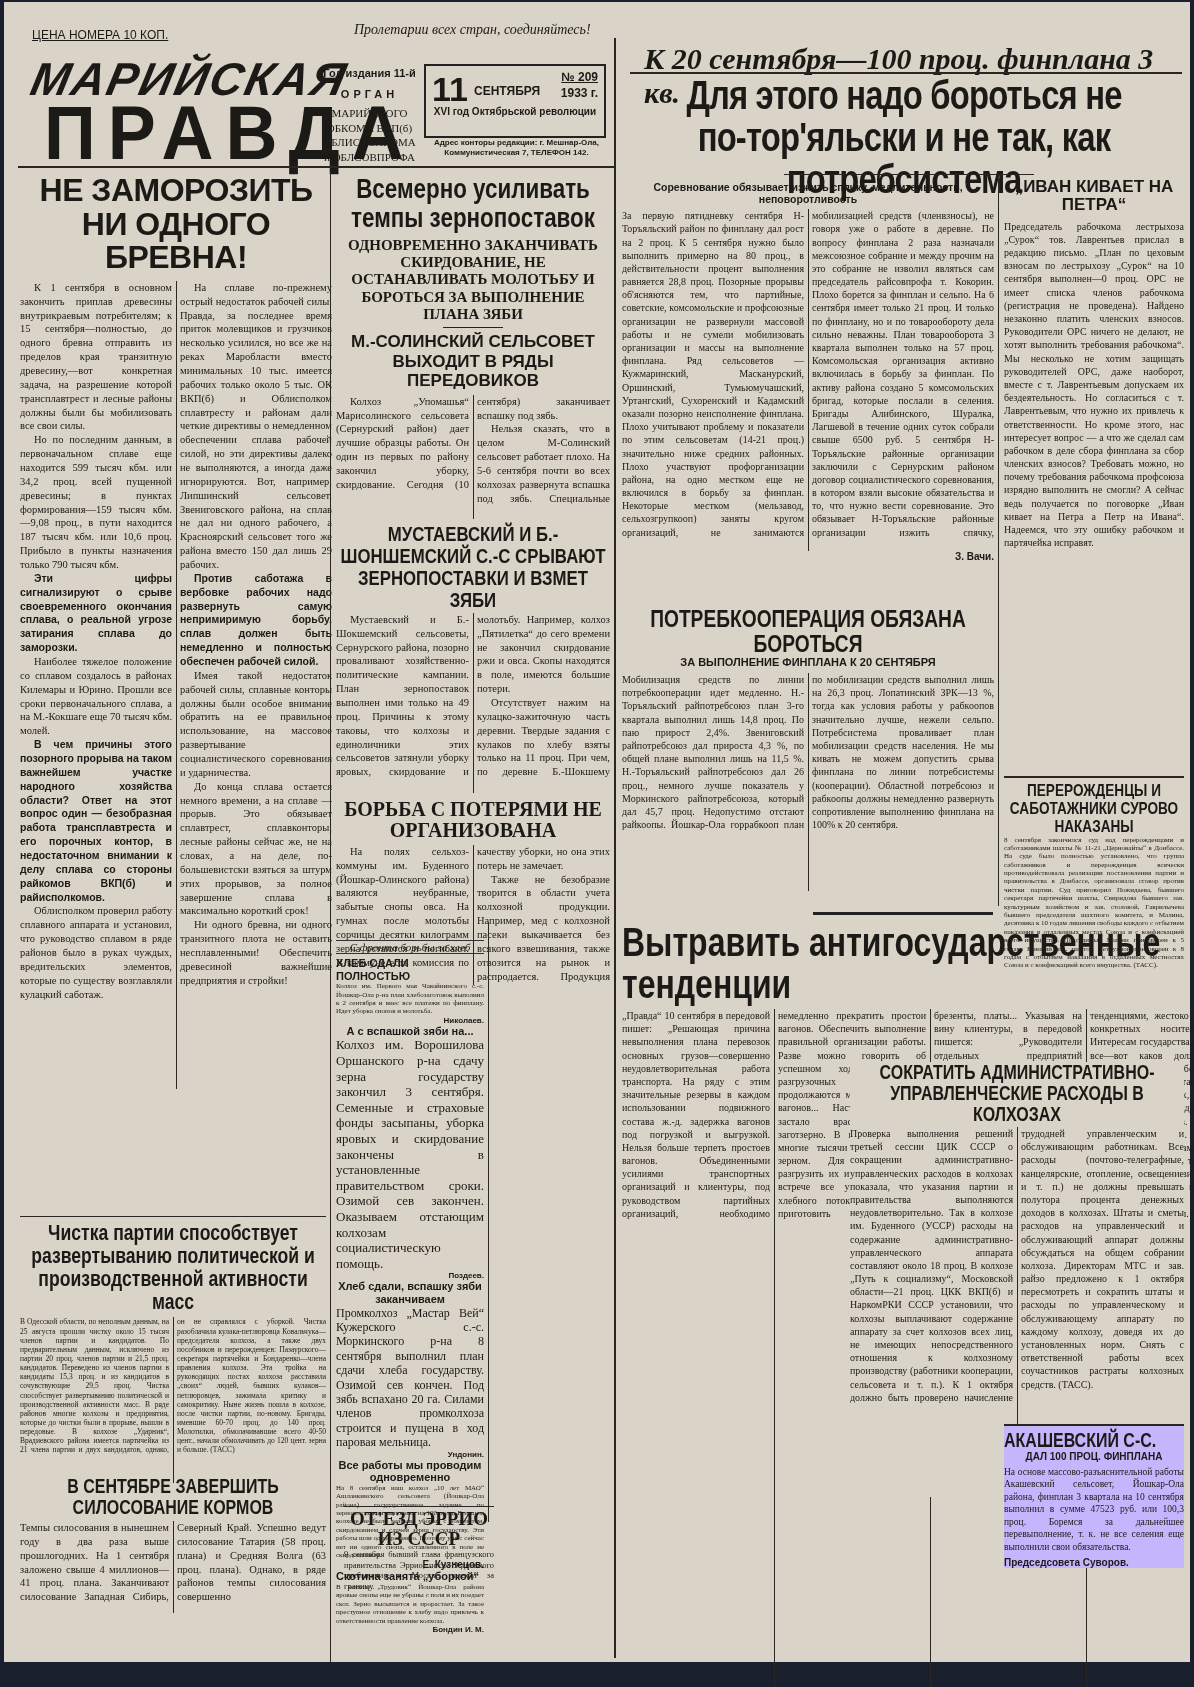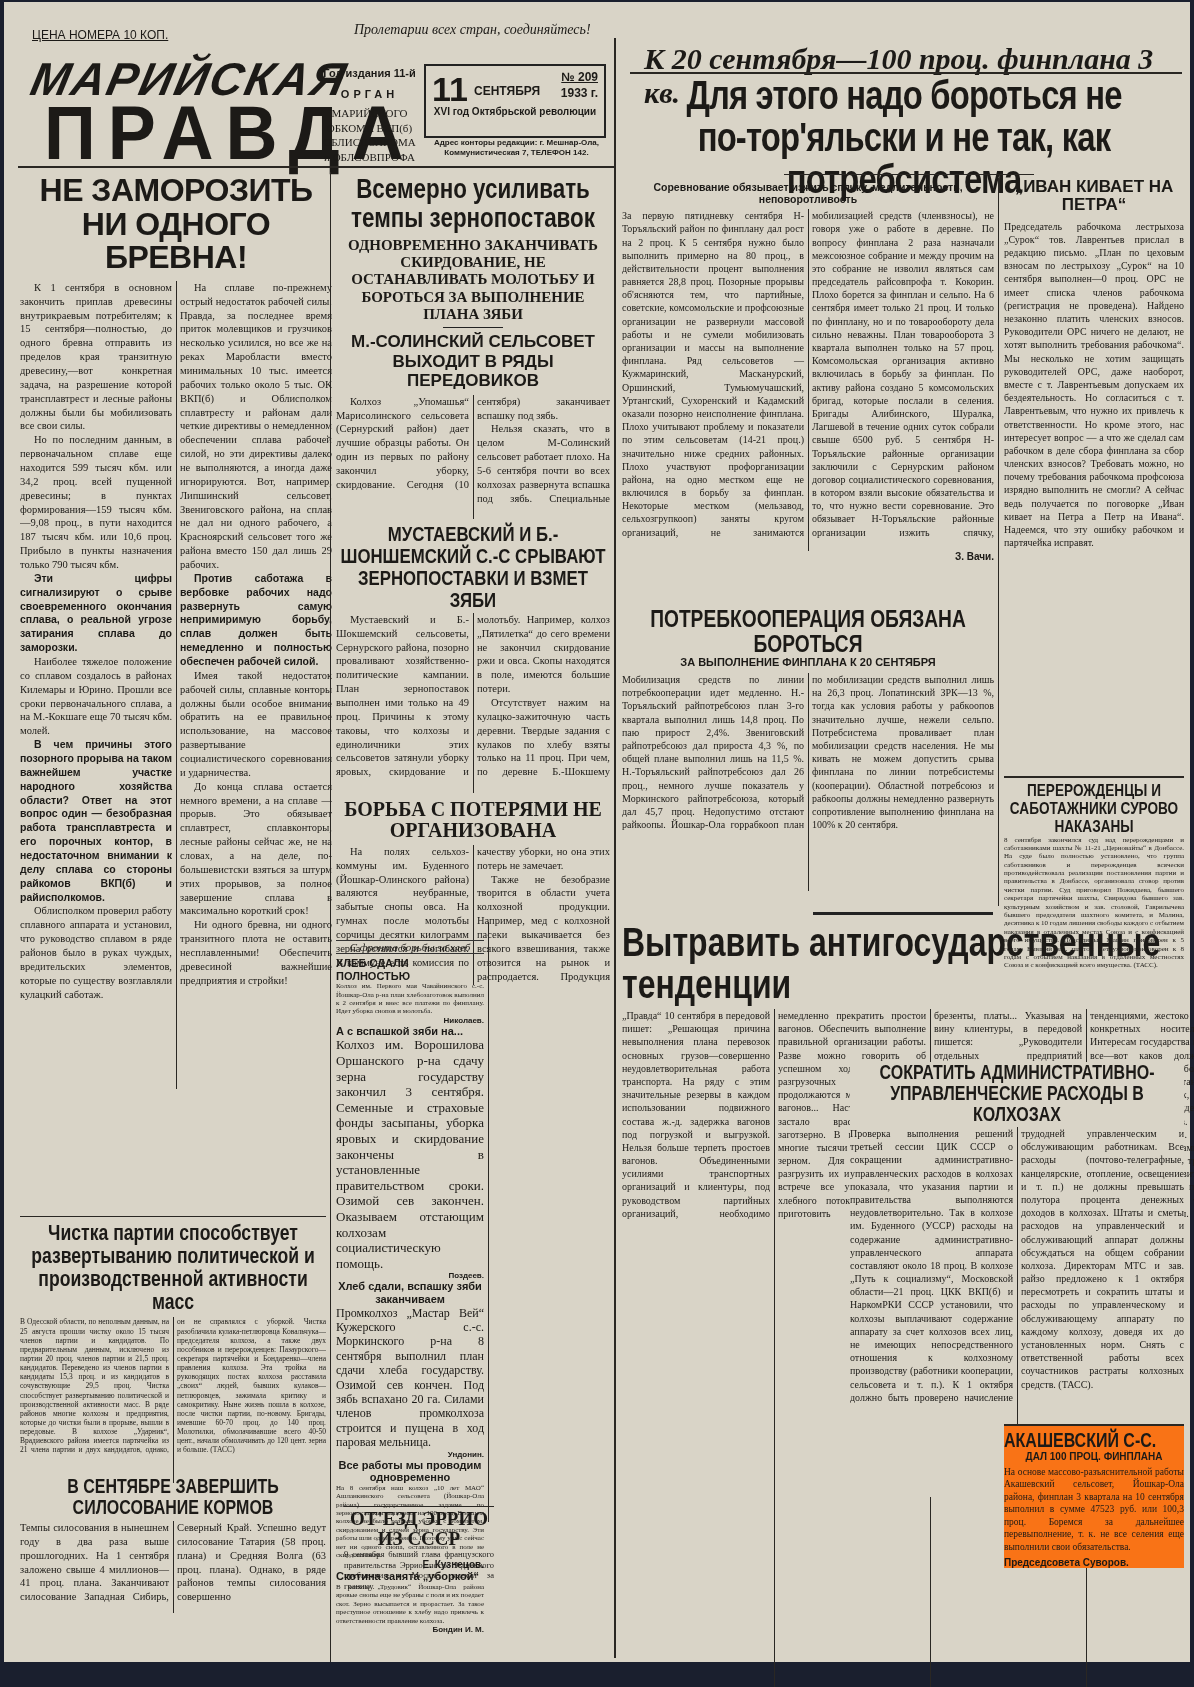--- a/index.html
+++ b/index.html
@@ -119,21 +119,21 @@
 
     </div>
   </div>
 
   <div class="vrule" style="left:484px;top:920px;height:600px;width:1px;"></div>
   <div class="abs" style="left:332px;top:938px;width:148px;">
     <div class="rubric">С фронта борьбы за хлеб</div>
     <div class="sub" style="font-size:11px;text-align:left;margin-top:3px;">ХЛЕБ СДАЛИ ПОЛНОСТЬЮ</div>
     <div class="body" style="font-size:7px;line-height:1.2;">Колхоз им. Первого мая Чавайнинского с.-с. Йошкар-Ола р-на план хлебозаготовок выполнил к 2 сентября и внес все платежи по финплану. Идет уборка снопов и молотьба.</div>
     <div class="sig" style="font-size:8px;">Николаев.</div>
-    <div class="sub" style="font-size:11px;text-align:left;">А с вспашкой зяби на...</div>
+    <div class="sub" style="font-size:11px;text-align:center;">А с вспашкой зяби на...</div>
     <div class="body" style="font-size:13px;line-height:1.2;">Колхоз им. Ворошилова Оршанского р-на сдачу зерна государству закончил 3 сентября. Семенные и страховые фонды засыпаны, уборка яровых и скирдование закончены в установленные правительством сроки. Озимой сев закончен. Оказываем отстающим колхозам социалистическую помощь.</div>
     <div class="sig" style="font-size:8px;">Поздеев.</div>
     <div class="sub" style="font-size:11px;">Хлеб сдали, вспашку зяби заканчиваем</div>
     <div class="body" style="font-size:12px;line-height:1.2;">Промколхоз „Мастар Вей“ Кужерского с.-с. Моркинского р-на 8 сентября выполнил план сдачи хлеба государству. Озимой сев кончен. Под зябь вспахано 20 га. Силами членов промколхоза строится и пущена в ход паровая мельница.</div>
     <div class="sig" style="font-size:8px;">Ундонин.</div>
     <div class="sub" style="font-size:11px;">Все работы мы проводим одновременно</div>
     <div class="body" style="font-size:7px;line-height:1.2;">На 8 сентября наш колхоз „10 лет МАО“ Ашланкинского сельсовета (Йошкар-Ола района) государственное задание по зернопоставкам выполнил на 100 проц. В нашем колхозе не было разрыва уборки с обмолотом, скирдованием и сдачей зерна государству. Эти работы шли одновременно. Поэтому у нас сейчас нет ни одного снопа, оставленного в поле не скирдованным.</div>
     <div class="sig" style="font-size:10px;">Е. Кузнецов.</div>
     <div class="sub" style="font-size:11px;text-align:left;">Скотина занята „уборкой“</div>
     <div class="body" style="font-size:7px;line-height:1.2;">В колхозе „Трудовик“ Йошкар-Ола района яровые снопы еще не убраны с поля и их поедает скот. Зерно высыпается и прорастает. За такое преступное отношение к хлебу надо привлечь к ответственности правление колхоза.</div>
@@ -174,21 +174,21 @@
     <div style="width:180px;height:3px;background:#222;margin:0 auto 6px;"></div>
     <div class="head cond" style="font-size:40px;width:125%;transform-origin:left top;text-align:left;">Вытравить антигосударственные тенденции</div>
     <div class="body cols3" style="margin-top:4px;height:680px;overflow:hidden;font-size:10px;width:616px;column-count:4;">„Правда“ 10 сентября в передовой пишет: „Решающая причина невыполнения плана перевозок основных грузов—совершенно неудовлетворительная работа транспорта. На ряду с этим значительные резервы в каждом использовании подвижного состава ж.-д. задержка вагонов под погрузкой и выгрузкой. Нельзя больше терпеть простоев вагонов. Объединенными усилиями транспортных организаций и клиентуры, под руководством партийных организаций, необходимо немедленно прекратить простои вагонов. Обеспечить выполнение правильной организации работы. Разве можно говорить об успешном ходе погрузочно-разгрузочных работ, если продолжаются массовые простои вагонов... Наступление хлеба застало врасплох многие заготзерно. В настоящее время многие тысячи вагонов заняты зерном. Для того, чтобы разгрузить их и быть готовым к встрече все увеличивающегося хлебного потока, надо быстро приготовить склады, тару, брезенты, платы... Указывая на вину клиентуры, в передовой пишется: „Руководители отдельных предприятий рассуждают, что им выгоднее уплатить штраф, чем во время разгрузить вагон... Надо ли говорить, что такого рода хозяйственная политика—буржуазная политика, антигосударственная. Руководители этих предприятий являются носителями антигосударственных тенденций. Бороться с подобными антигосударственными тенденциями, жестоко карать их конкретных носителей! — Интересам государства подчинить все—вот каков должен быть лозунг настоящего большевика-хозяйственника“. Останавливаясь на других вопросах, „Правда“ пишет: „Это прежде всего—подготовка складов. Быстрое поступление хлеба... Усиливая борьбу с саботажниками на жел.-дорожном транспорте, необходимо вытравить даже малейшие проявления антигосударственных тенденций со стороны клиентуры.</div>
   </div>
 
   <div class="abs" style="left:846px;top:1060px;width:334px;background:#d9d4c7;">
     <div class="head cond" style="font-size:20px;width:125%;transform-origin:left top;">СОКРАТИТЬ АДМИНИСТРАТИВНО-УПРАВЛЕНЧЕСКИЕ РАСХОДЫ В КОЛХОЗАХ</div>
     <div class="body cols2" style="margin-top:2px;height:370px;overflow:hidden;font-size:10px;">Проверка выполнения решений третьей сессии ЦИК СССР о сокращении административно-управленческих расходов в колхозах показала, что указания партии и правительства выполняются неудовлетворительно. Так в колхозе им. Буденного (УССР) расходы на содержание административно-управленческого аппарата составляют около 18 проц. В колхозе „Путь к социализму“, Московской области—21 проц. ЦКК ВКП(б) и НаркомРКИ СССР установили, что колхозы выплачивают содержание аппарату за счет колхозов всех лиц, не имеющих непосредственного отношения к колхозному производству (работники кооперации, сельсовета и т. п.). К 1 октября должно быть проверено начисление трудодней управленческим и обслуживающим работникам. Все расходы (почтово-телеграфные, канцелярские, отопление, освещение и т. п.) не должны превышать полутора процента денежных доходов в колхозах. Штаты и сметы расходов на управленческий и обслуживающий аппарат должны обсуждаться на общем собрании колхоза. Директорам МТС и зав. райзо предложено к 1 октября пересмотреть и сократить штаты и расходы по управленческому и обслуживающему аппарату по каждому колхозу, доведя их до установленных норм. Снять с ответственной работы всех соучастников растраты колхозных средств. (ТАСС).</div>
   </div>
 
-  <div class="abs" style="left:1000px;top:1422px;width:180px;background:#f97316;">
+  <div class="abs" style="left:1000px;top:1422px;width:180px;background:#c4b5fd;">
     <div class="hrule" style="position:relative;height:2px;width:100%;margin-bottom:4px;"></div>
     <div class="head cond" style="font-size:20px;width:125%;transform-origin:left top;text-align:left;">АКАШЕВСКИЙ С-С.</div>
     <div class="sub" style="font-size:10px;">ДАЛ 100 ПРОЦ. ФИНПЛАНА</div>
     <div class="body" style="font-size:9.5px;margin-top:3px;">На основе массово-разъяснительной работы Акашевский сельсовет, Йошкар-Ола района, финплан 3 квартала на 10 сентября выполнил в сумме 47523 руб. или 100,3 проц. Боремся за дальнейшее перевыполнение, т. к. не все селения еще выполнили свои обязательства.</div>
     <div class="sig" style="text-align:left;margin-top:4px;">Председсовета Суворов.</div>
   </div>
 
 </div>
 
 </body></html>

